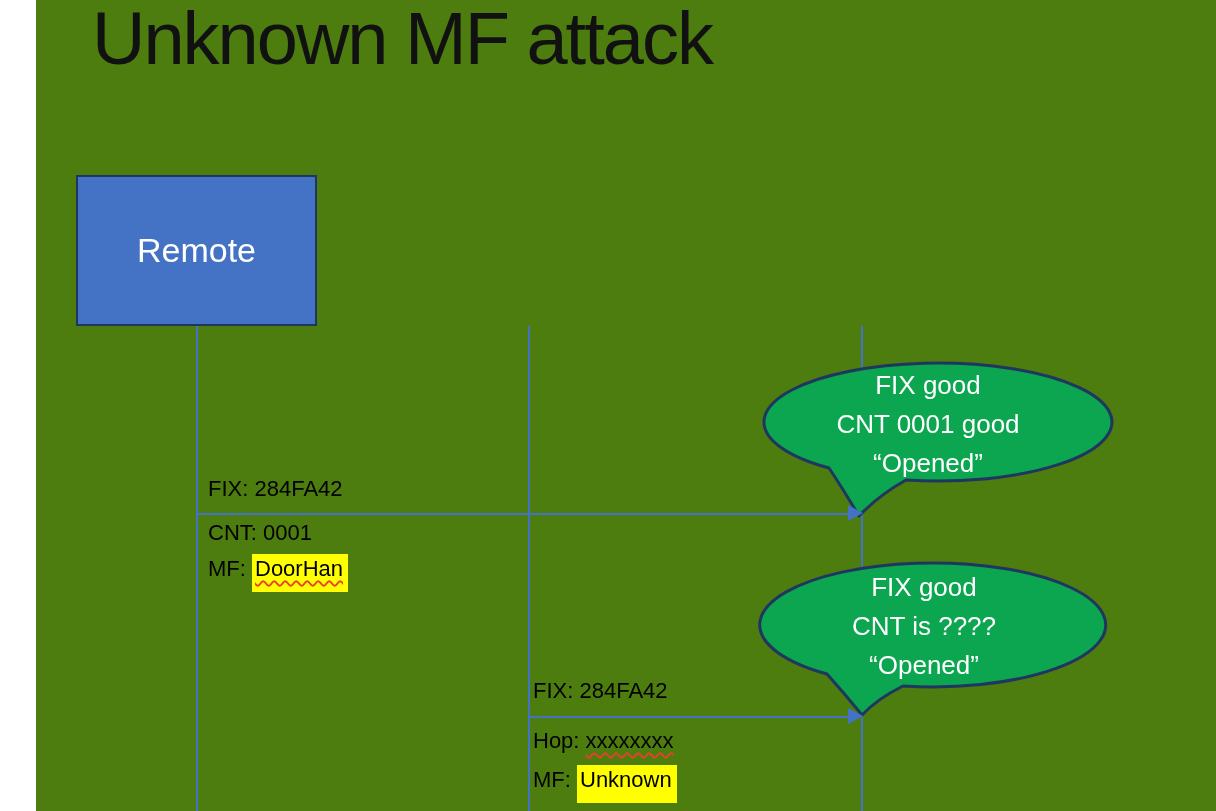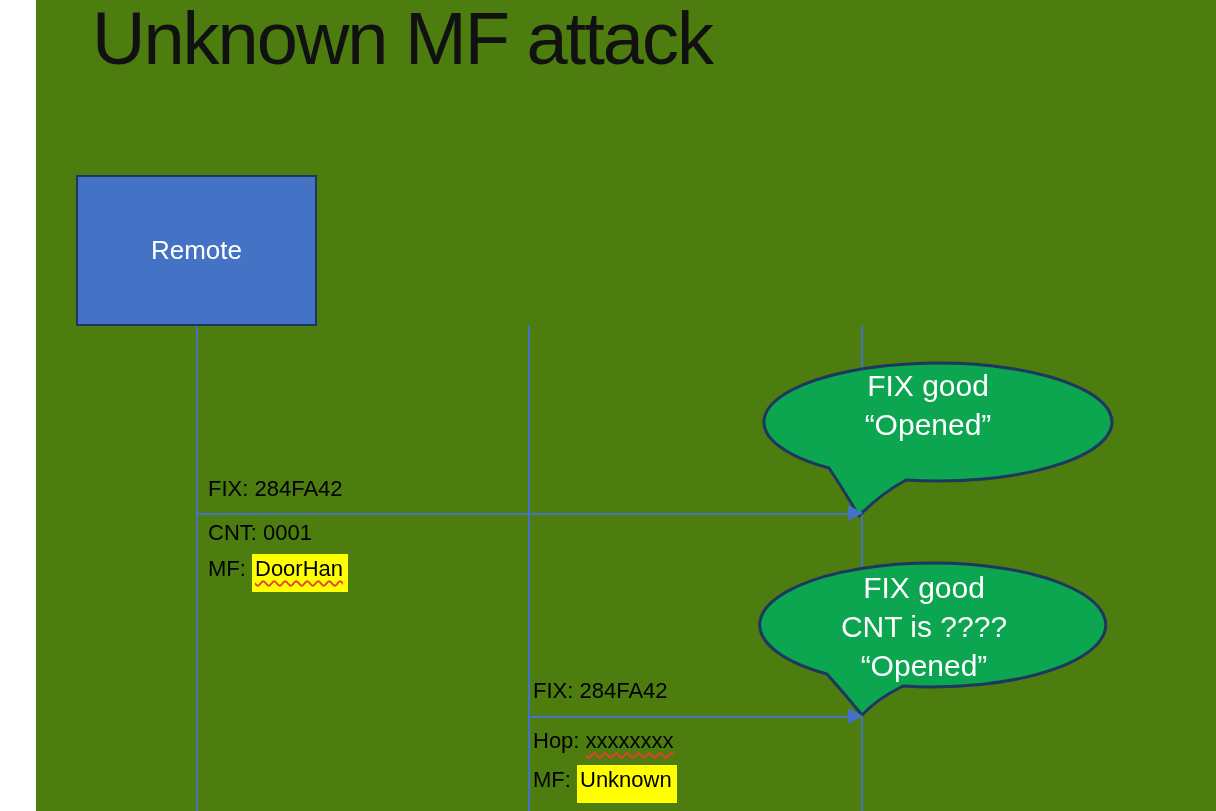--- a/index.html
+++ b/index.html
@@ -31,21 +31,21 @@
     position: absolute;
     top: 175px;
     height: 151px;
     box-sizing: border-box;
     border: 2.5px solid var(--shape_border);
     display: flex;
     align-items: center;
     justify-content: center;
     z-index: 2;
   }
-  .actor-label { color: var(--light_text); font-size: 26px; }
+  .actor-label { color: var(--light_text); font-size: 34px; }
   .actor-remote   { left: 40px;  width: 241px; background: var(--remote_fill); }
   .actor-flipper  { left: 373px; width: 241px; background: var(--flipper_fill); }
   .actor-receiver { left: 708px; width: 240px; background: var(--receiver_fill); }
 
   
   .lifeline {
     position: absolute;
     top: 326px;
     width: 2px;
     height: 485px;
@@ -108,21 +108,21 @@
     fill: var(--bubble_fill);
     stroke: var(--shape_border);
     stroke-width: 3;
     stroke-linejoin: round;
   }
   .bubble-text {
     position: absolute;
     width: 350px;
     text-align: center;
     color: var(--light_text);
-    font-size: 30px;
+    font-size: 26px;
     line-height: 39px;
     z-index: 5;
   }
   .bubble1-text { left: 717px; top: 366px; }
   .bubble2-text { left: 713px; top: 568px; }
 </style>
 </head>
 <body>
 
 <div class="slide">
@@ -149,20 +149,21 @@
 
   <div class="msg-line m2-l1">FIX: 284FA42</div>
   <div class="msg-line m2-l2"><span>Hop: </span><span class="squiggle">xxxxxxxx</span></div>
   <div class="msg-line m2-l3"><span>MF: </span><span class="hl">Unknown</span></div>
 
   <svg class="bubble-svg bubble1-svg" width="380" height="176" viewBox="0 0 380 176">
     <path class="bubble-shape" d="M 85 116 A 174 59 0 1 1 162 128 Q 135 143 115 164 Q 99 137 85 116 Z"></path>
   </svg>
   <div class="bubble-text bubble1-text">
     <div>FIX good</div>
+    <div>CNT 0001 good</div>
     <div>“Opened”</div>
   </div>
 
   <svg class="bubble-svg bubble2-svg" width="380" height="172" viewBox="0 0 380 172">
     <path class="bubble-shape" d="M 83 122 A 173 62 0 1 1 159 134 Q 133 147 118 163 Q 100 141 83 122 Z"></path>
   </svg>
   <div class="bubble-text bubble2-text">
     <div>FIX good</div>
     <div>CNT is ????</div>
     <div>“Opened”</div>

